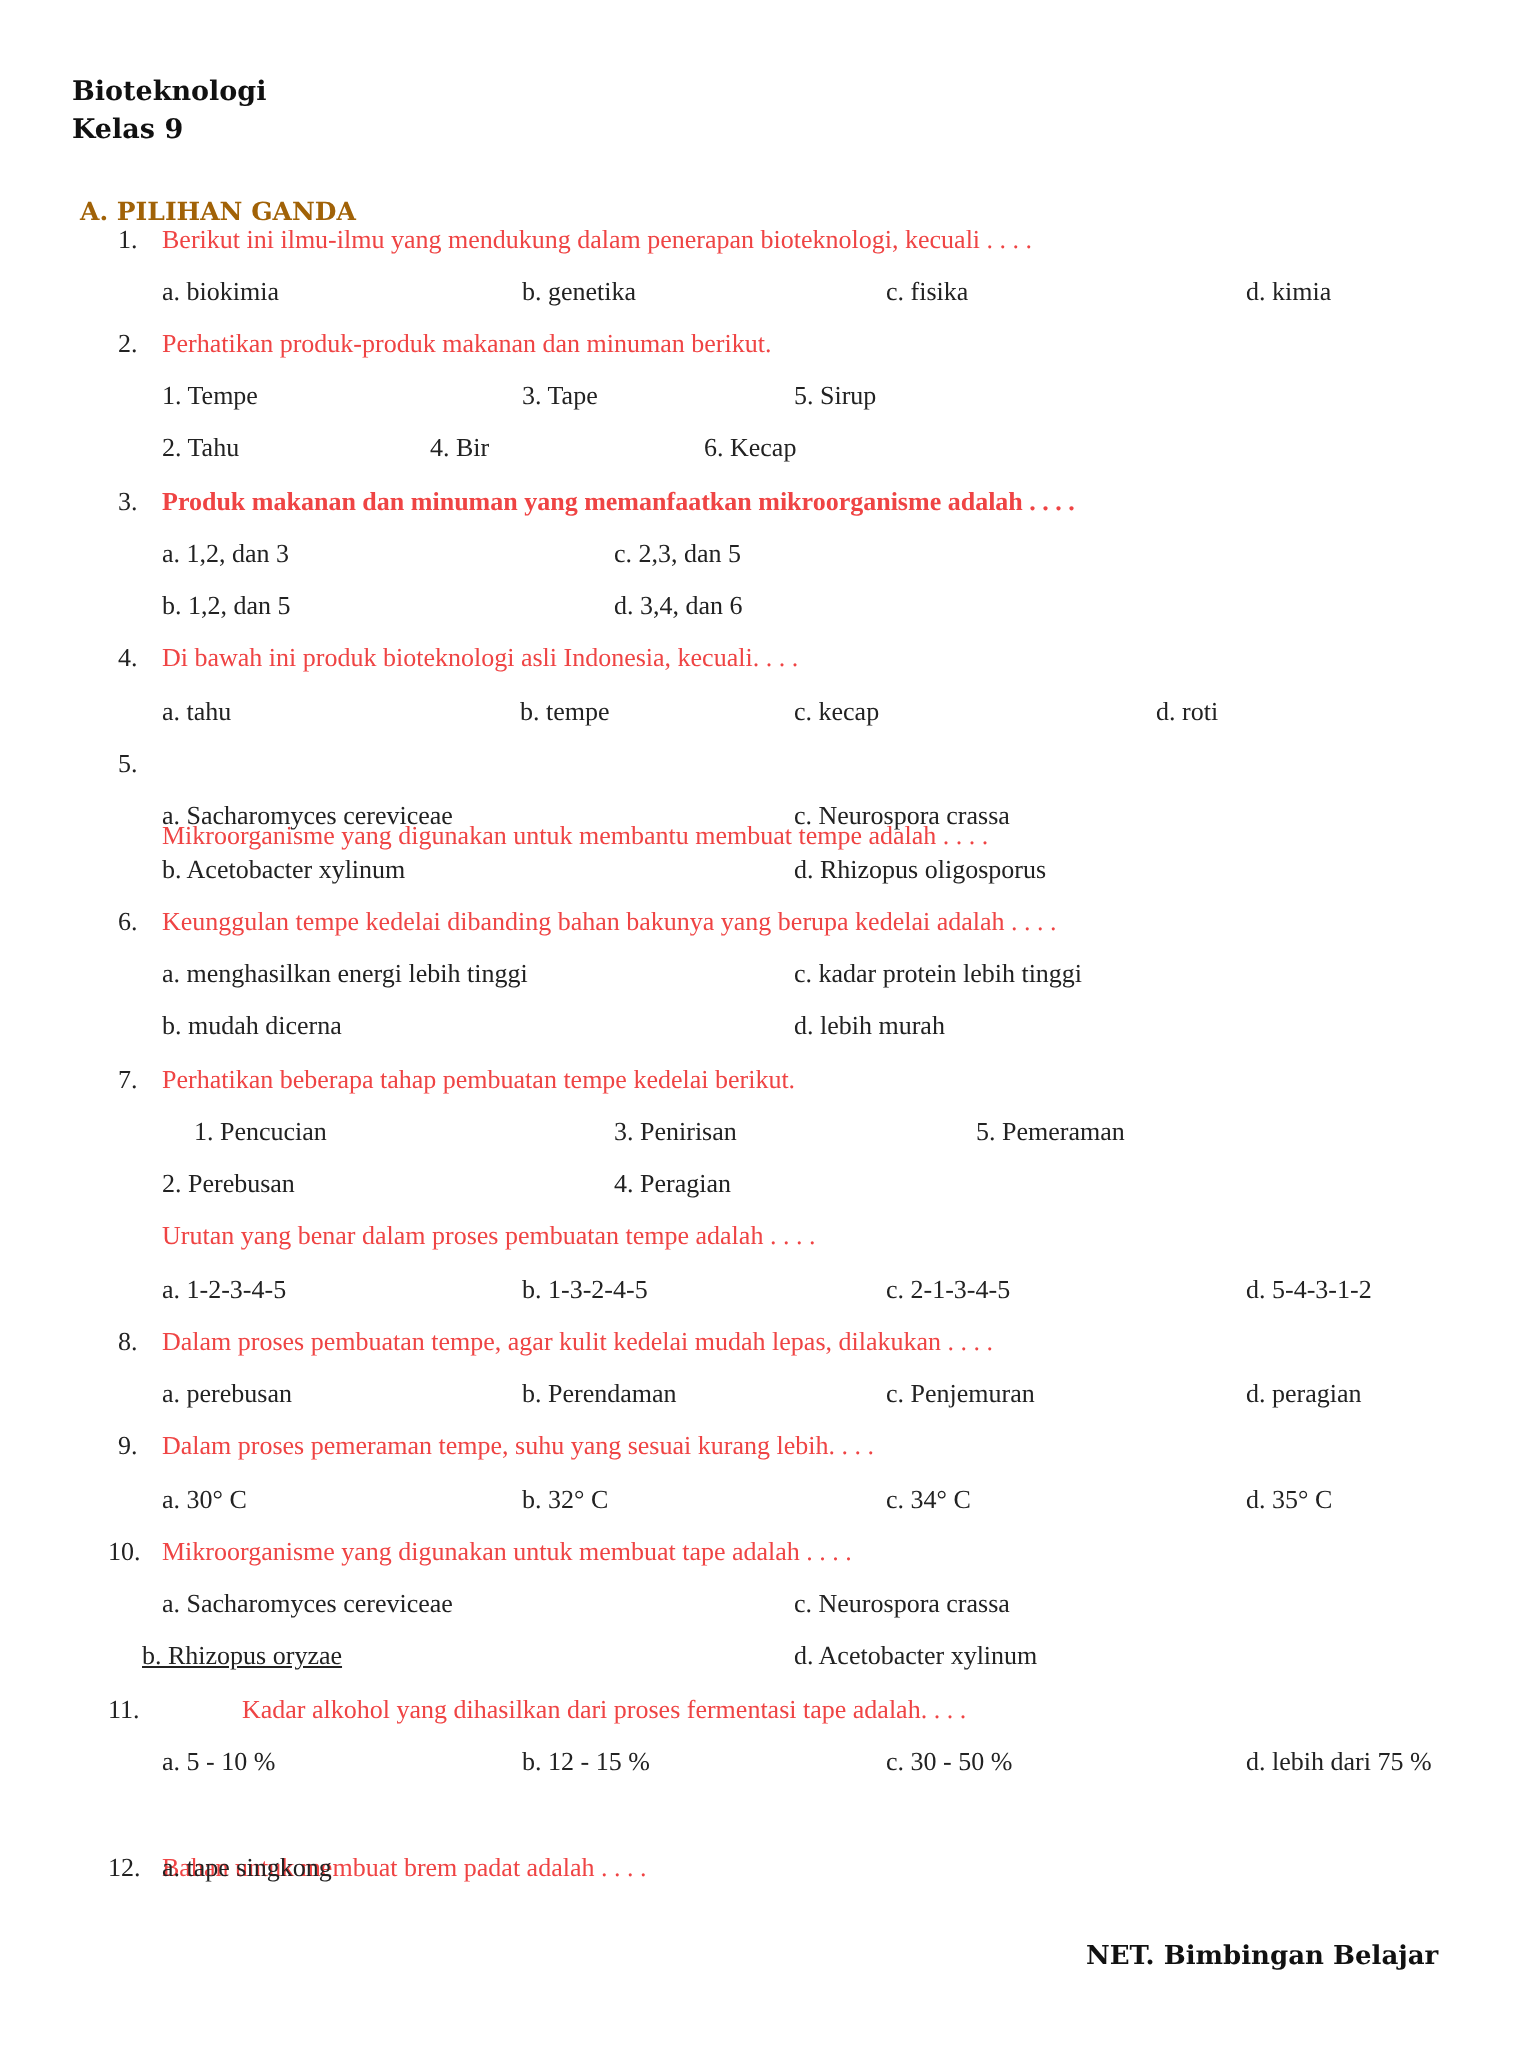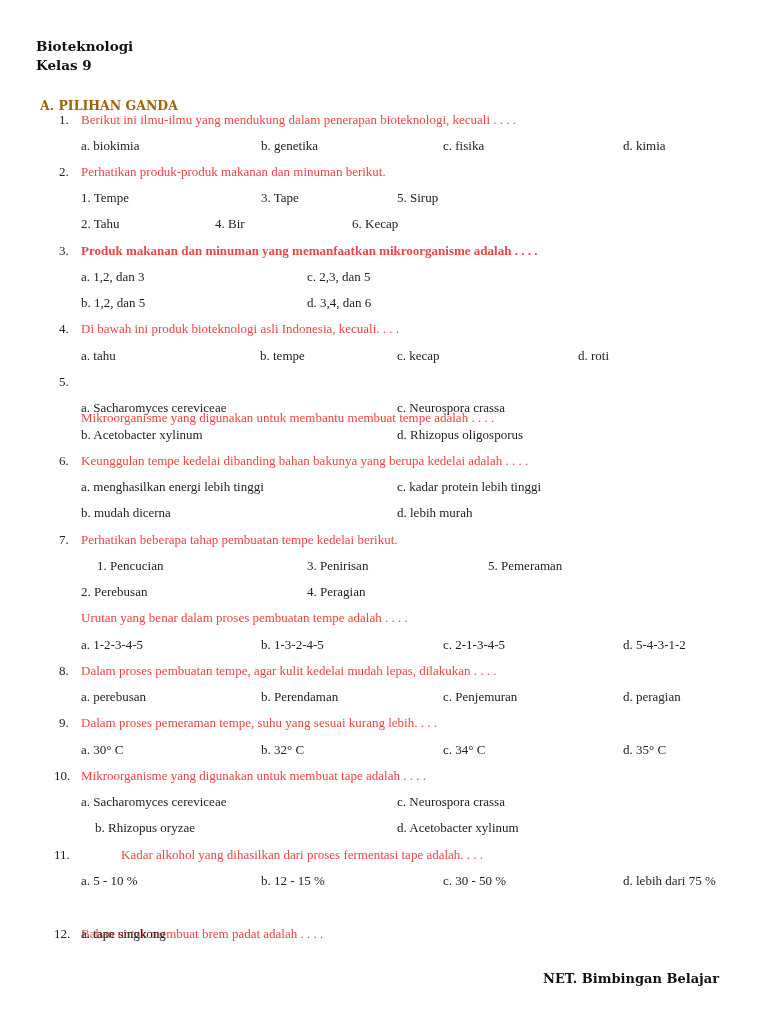--- a/index.html
+++ b/index.html
@@ -117,21 +117,21 @@
   <span class="abs opt" style="left:261px; top:742px;">b. 32° C</span>
   <span class="abs opt" style="left:443px; top:742px;">c. 34° C</span>
   <span class="abs opt" style="left:623px; top:742px;">d. 35° C</span>
 </div>
 
 <div>
   <span class="abs num" style="left:54px; top:768px;">10.</span>
   <span class="abs q" style="left:81px; top:768px;">Mikroorganisme yang digunakan untuk membuat tape adalah . . . .</span>
   <span class="abs opt" style="left:81px; top:794px;">a. Sacharomyces cereviceae</span>
   <span class="abs opt" style="left:397px; top:794px;">c. Neurospora crassa</span>
-  <span class="abs opt" style="left:95px; top:820px;">b. Rhizopus oryzae</span>
+  <span class="abs opt" style="left:71px; top:820px;text-decoration:underline;">b. Rhizopus oryzae</span>
   <span class="abs opt" style="left:397px; top:820px;">d. Acetobacter xylinum</span>
 </div>
 
 <div>
   <span class="abs num" style="left:54px; top:847px;">11.</span>
   <span class="abs q" style="left:81px; top:847px;margin-left:40px;">Kadar alkohol yang dihasilkan dari proses fermentasi tape adalah. . . .</span>
   <span class="abs opt" style="left:81px; top:873px;">a. 5 - 10 %</span>
   <span class="abs opt" style="left:261px; top:873px;">b. 12 - 15 %</span>
   <span class="abs opt" style="left:443px; top:873px;">c. 30 - 50 %</span>
   <span class="abs opt" style="left:623px; top:873px;">d. lebih dari 75 %</span>

